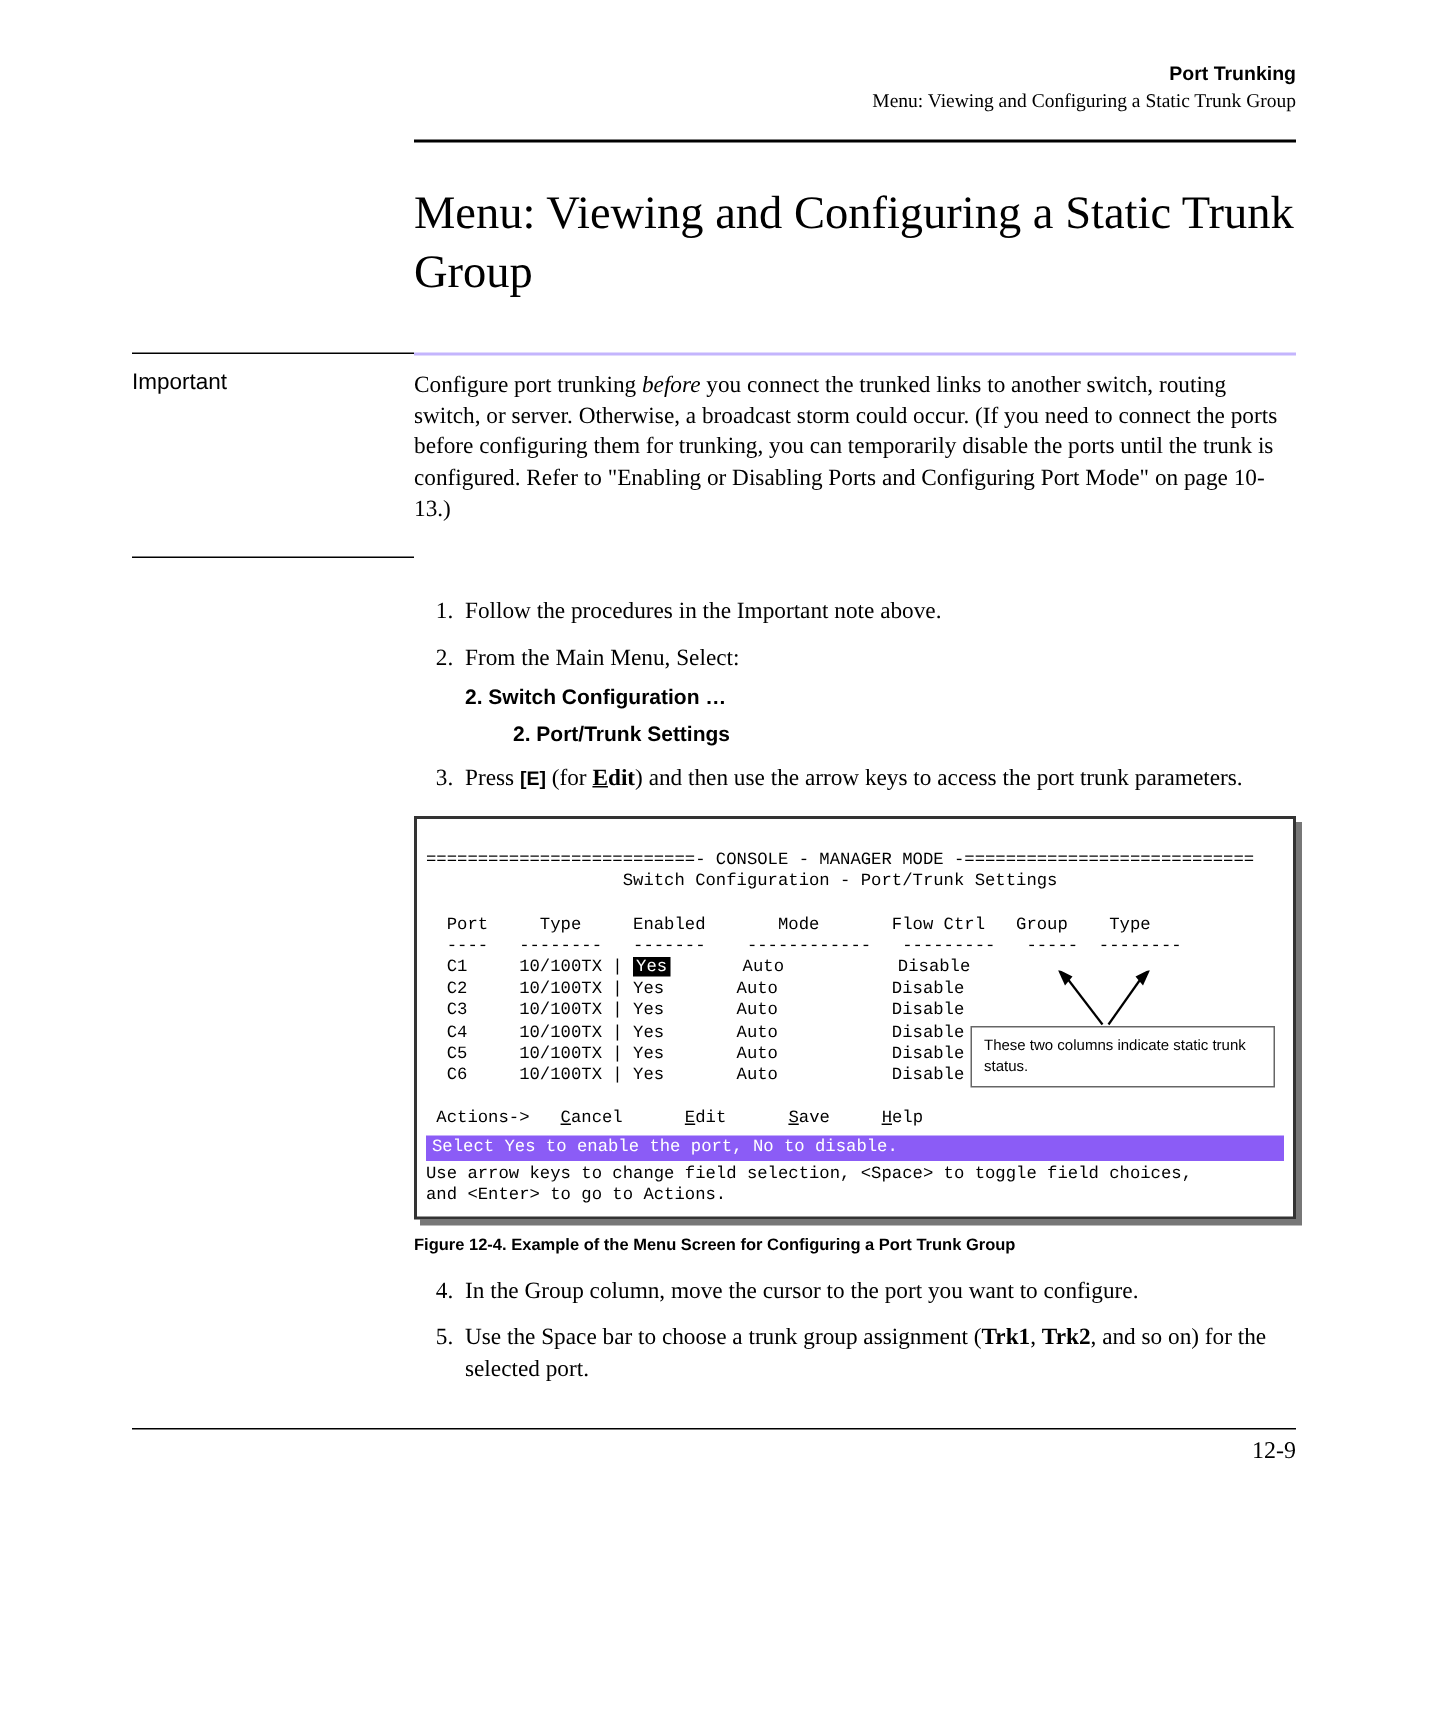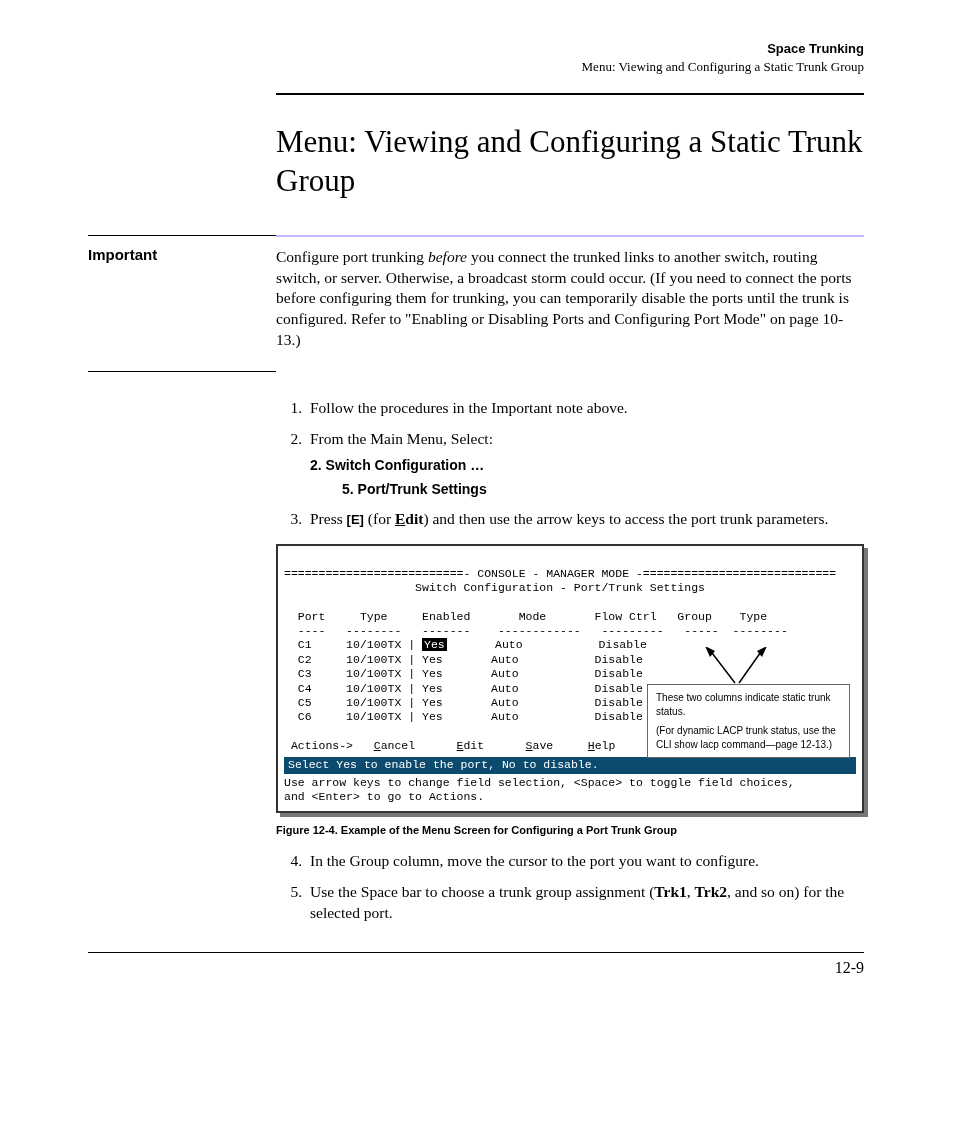--- a/index.html
+++ b/index.html
@@ -39,21 +39,21 @@
     font-size: 31px;
     font-weight: 400;
     line-height: 1.25;
   }
   .left-label-col {
     border-top: 1px solid #000;
     padding-top: 10px;
   }
   .left-label {
     font-family: Arial, Helvetica, sans-serif;
-    font-weight: bold;
+    font-weight: normal;
     font-size: 15px;
     margin-top: 33px;
   }
   .note-rule-left {
     border-bottom: 1px solid #000;
     height: 1px;
     margin-top: 106px;
   }
   .body-text {
     font-size: 15.5px;
@@ -100,21 +100,21 @@
     padding: 6px 6px 6px 6px;
     box-shadow: 4px 4px 0 #777;
     font-family: "Courier New", monospace;
     font-size: 11.5px;
     line-height: 1.25;
     white-space: pre;
     position: relative;
   }
   .console .hl { background: #000; color: #fff; padding: 0 2px; }
   .console .barline {
-    background: #0c4a6e;
+    background: #8b5cf6;
     color: #fff;
     padding: 1px 4px;
     margin: 4px 0 2px 0;
     display: block;
     white-space: pre;
   }
   .console .after-bar {
     white-space: pre-wrap;
   }
   .callout-box {
@@ -151,21 +151,21 @@
     font-size: 16px;
     margin-top: 6px;
   }
 </style>
 </head>
 <body>
 
 <div class="page">
 
   <div class="running-header">
-    <div class="bold">Space Trunking</div>
+    <div class="bold">Port Trunking</div>
     <div class="sub">Menu: Viewing and Configuring a Static Trunk Group</div>
   </div>
 
   <div class="two-col">
     <div></div>
     <div class="rule-full"></div>
   </div>
 
   <div class="two-col heading-block">
     <div></div>
@@ -188,21 +188,21 @@
     <div></div>
     <div class="body-text">
 
 
       <ol class="steps">
         <li><span>Follow the procedures in the Important note above.</span></li>
         <li>
           <span>From the Main Menu, Select:</span>
           <div class="menupath">
             <span class="subhead-bold l1">2. Switch Configuration …</span>
-            <span class="subhead-bold l2">5. Port/Trunk Settings</span>
+            <span class="subhead-bold l2">2. Port/Trunk Settings</span>
           </div>
         </li>
         <li>
           <span>Press </span><span class="keycap">[E]</span><span> (for </span><span class="bold"><span class="underline-letter">E</span><span>dit</span></span><span>) and then use the arrow keys to access the port trunk parameters.</span>
         </li>
       </ol>
 
       <div class="figure-wrap">
         <div class="console">
 <span>==========================- CONSOLE - MANAGER MODE -============================</span>
@@ -223,21 +223,20 @@
 
         <svg class="callout-arrows" viewBox="0 0 75 40">
           <line x1="10" y1="2" x2="36" y2="36" stroke="#000" stroke-width="1.5"></line>
           <polygon points="6,-1 16,4 11,10" fill="#000" transform="translate(0,0)"></polygon>
           <line x1="64" y1="2" x2="40" y2="36" stroke="#000" stroke-width="1.5"></line>
           <polygon points="58,4 68,-1 63,10" fill="#000" transform="translate(0,0)"></polygon>
         </svg>
 
         <div class="callout-box">
           <div>These two columns indicate static trunk status.</div>
-          <div style="margin-top:6px;">(For dynamic LACP trunk status, use the CLI show lacp command—page 12-13.)</div>
         </div>
       </div>
 
       <div class="fig-caption">Figure 12-4.  Example of the Menu Screen for Configuring a Port Trunk Group</div>
 
       <ol class="steps" start="4">
         <li><span>In the Group column, move the cursor to the port you want to configure.</span></li>
         <li>
           <span>Use the Space bar to choose a trunk group assignment (</span><span class="bold">Trk1</span><span>, </span><span class="bold">Trk2</span><span>, and so on) for the selected port.</span>
         </li>

